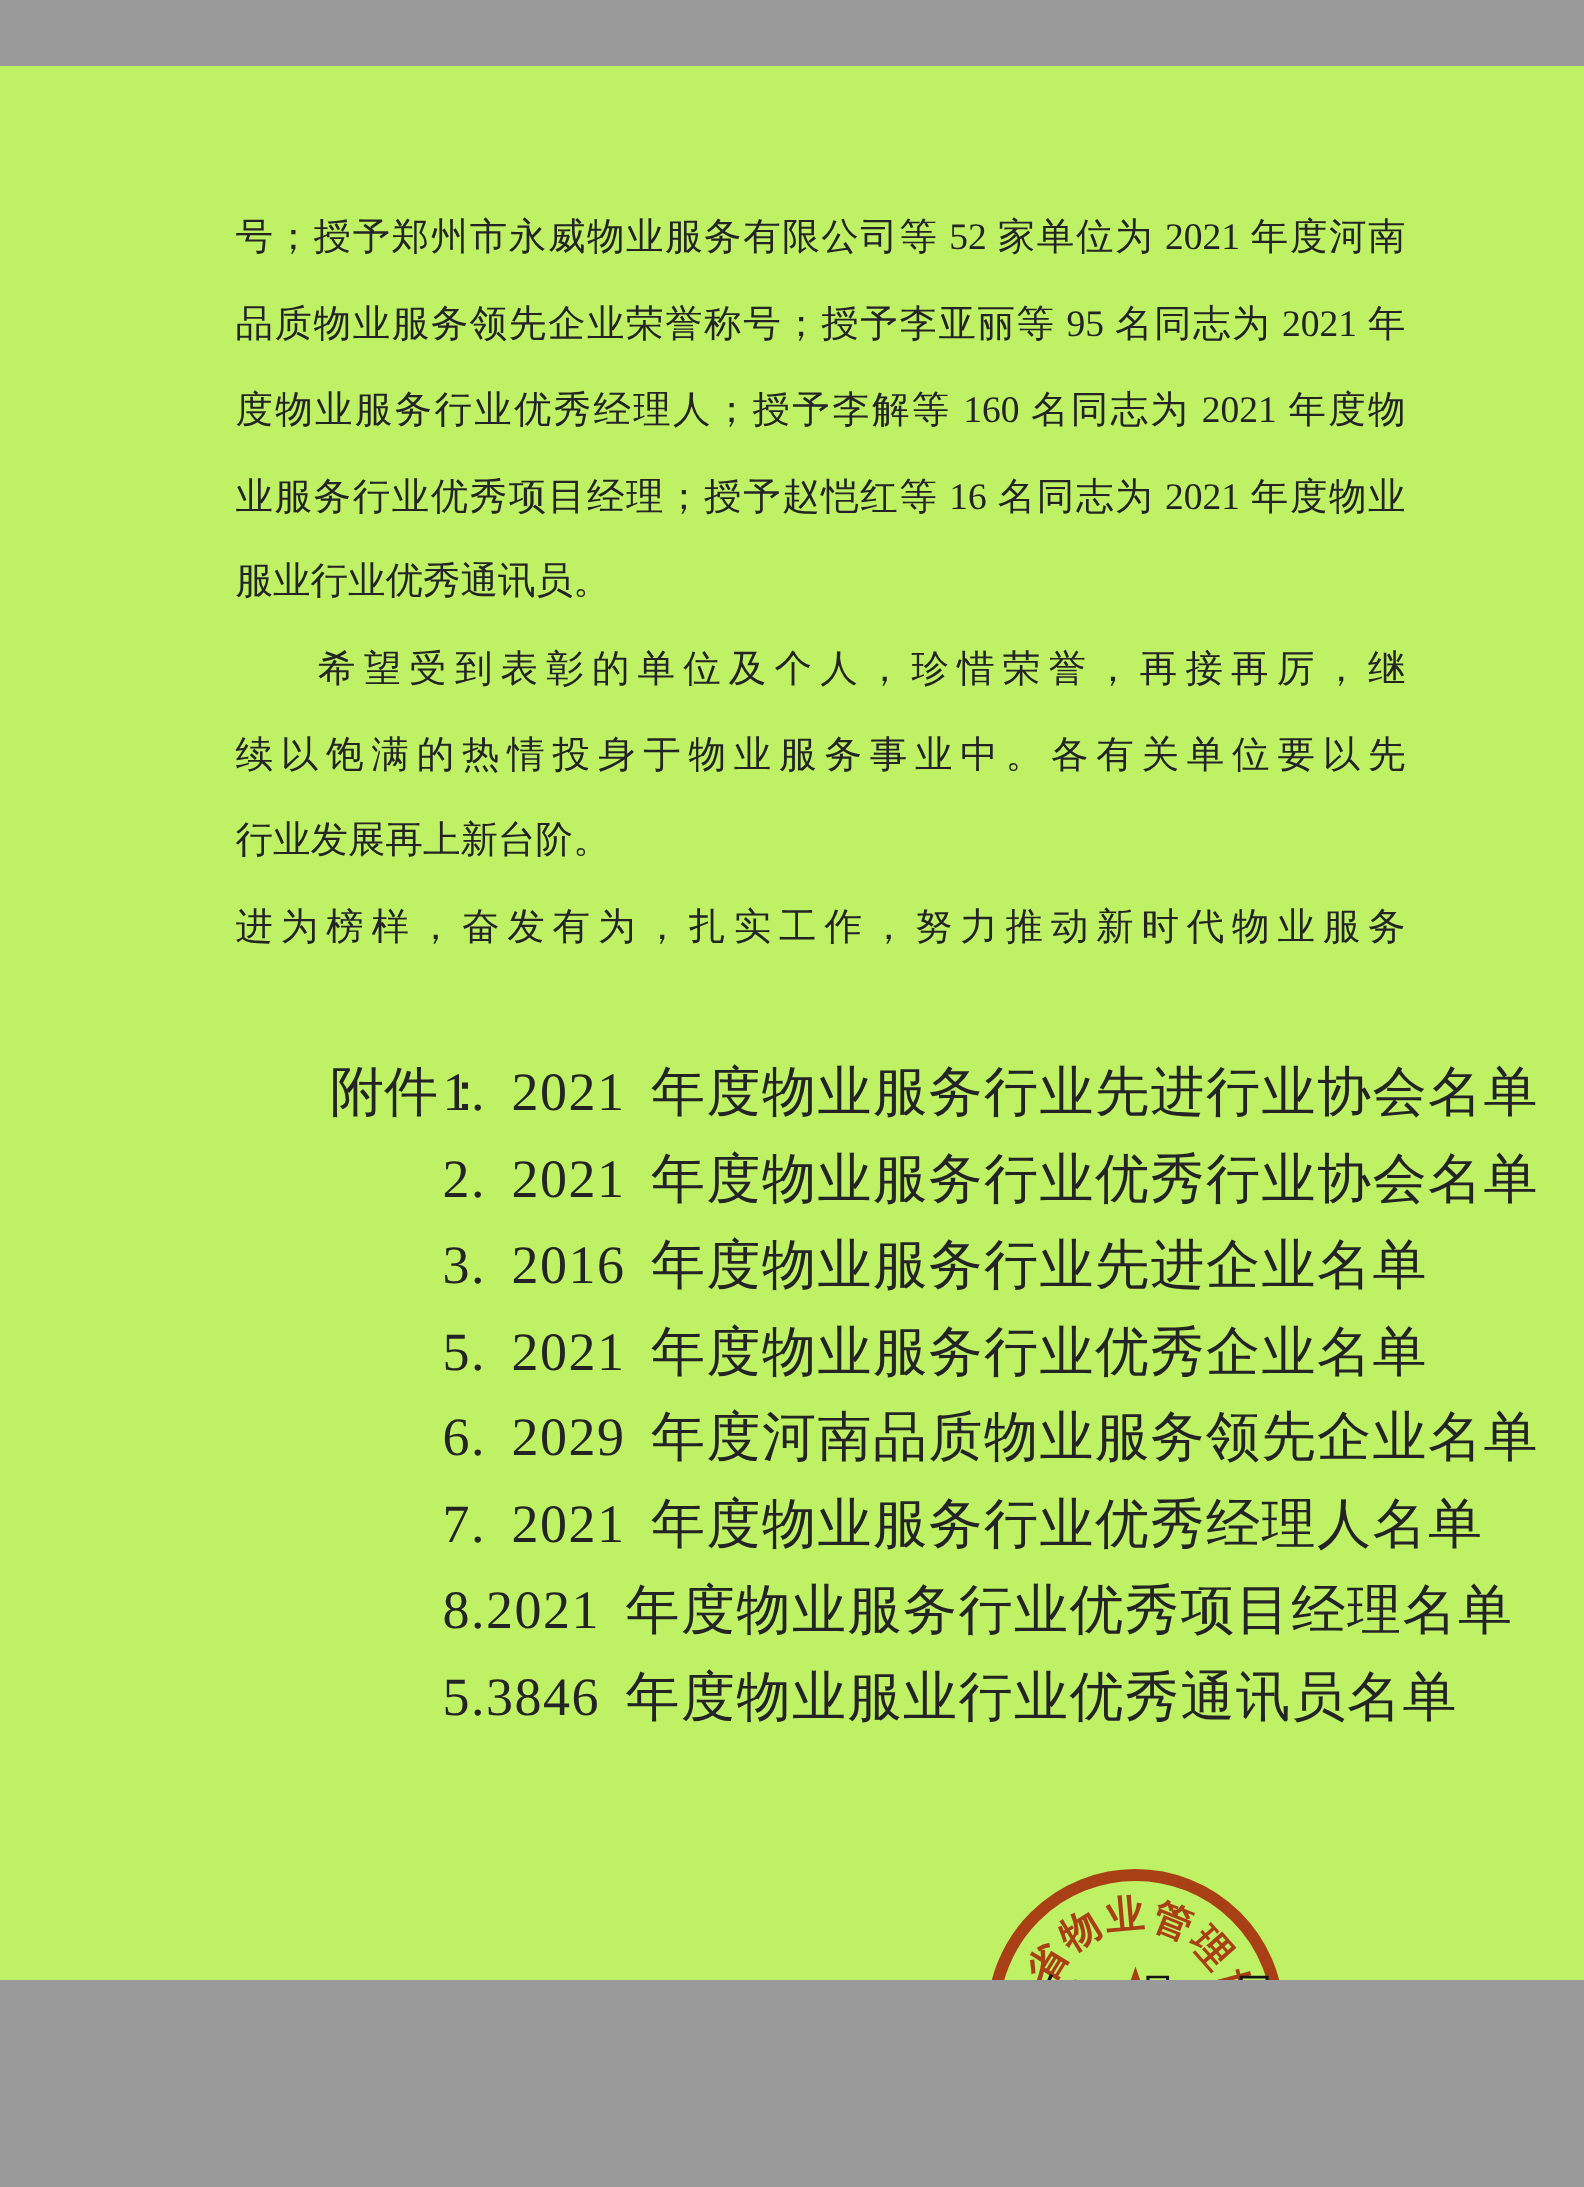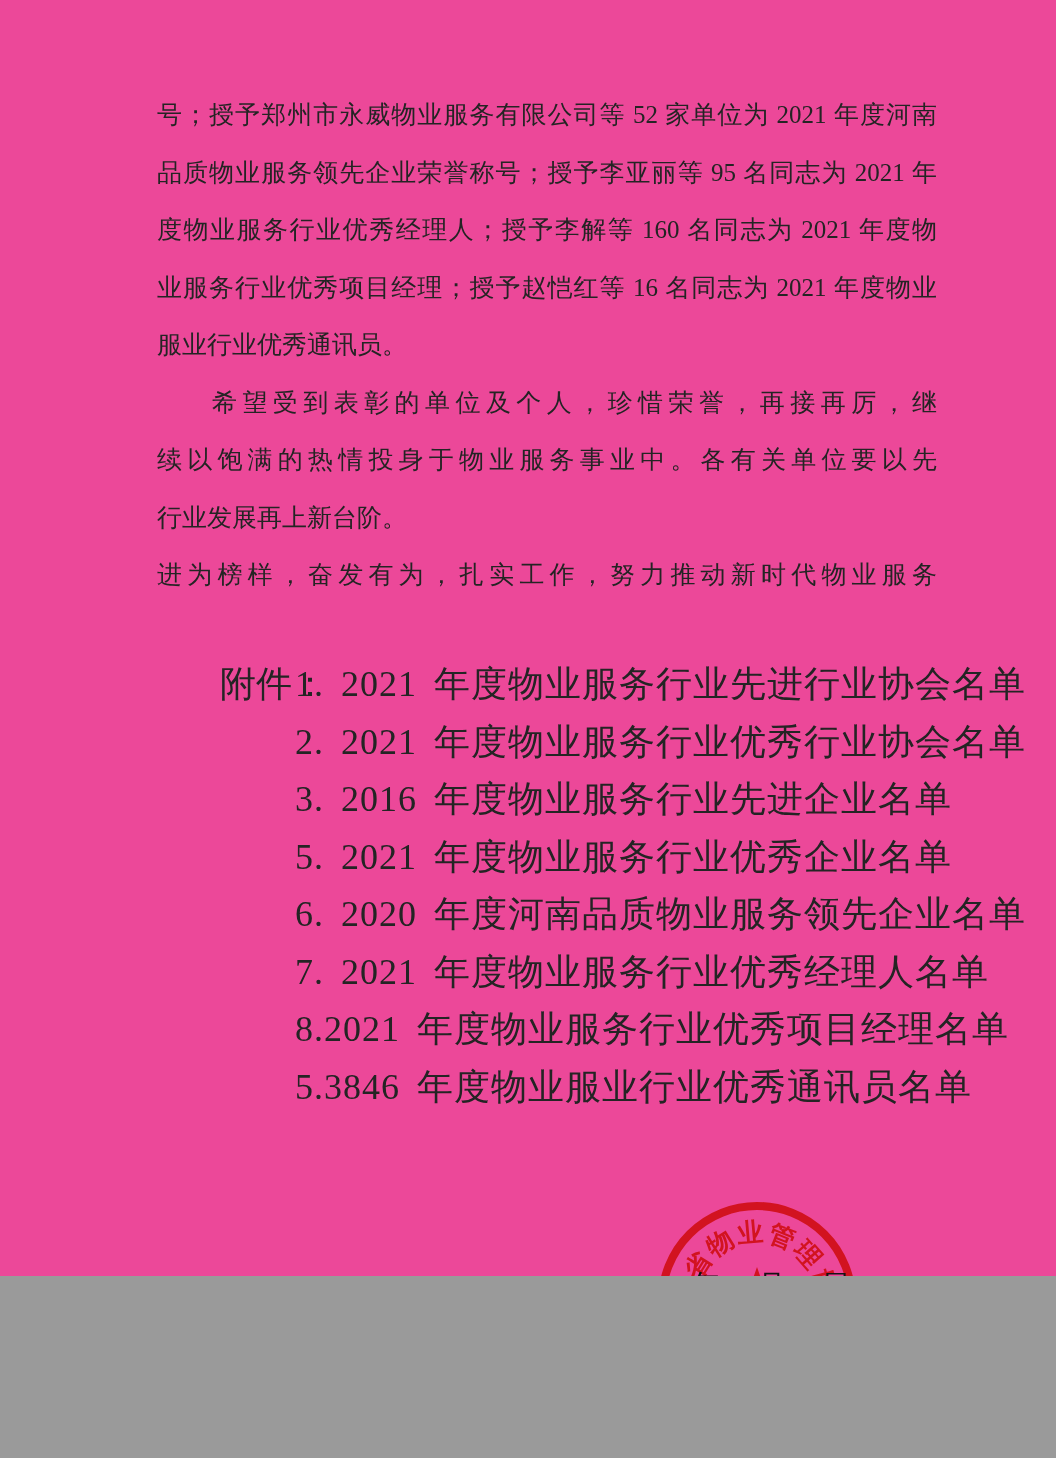--- a/index.html
+++ b/index.html
@@ -1,34 +1,35 @@
 <!DOCTYPE html>
 <html><head>
 <meta charset="utf-8">
 <style>
   html,body{margin:0;padding:0;background:#9a9a9a;}
   .page{
     position:relative;
     width:1056px;height:1276px;
-    background:#ec4899;
+    background:#bef264;
     overflow:hidden;
     font-family:"Liberation Serif","DejaVu Serif",serif;
     color:#242424;
+    margin-top:44px;
   }
   
   .body-text{
     position:absolute;left:157px;top:86px;width:780px;
     font-size:25px;line-height:57.5px;
   }
   .tline{
     text-align:justify;
     text-align-last:justify;
     white-space:normal;
   }
-  .tline.left{text-align:left;text-align-last:left;}
+  .tline.left{text-align:left;text-align-last:left;font-family:Liberation Mono, monospace;}
   .tline.indent{text-indent:55px;}
   
   .attach{
     position:absolute;left:220px;top:656px;
     font-size:36px;line-height:57.5px;letter-spacing:1px;word-spacing:7px;
   }
   .attach-label{position:absolute;left:0;top:0;letter-spacing:0;}
   .attach-items{margin-left:75px;}
   .attach-item{white-space:nowrap;}
   
@@ -71,21 +72,21 @@
       </div>
   </div>
 
   <div class="attach">
     <span class="attach-label">附件：</span>
     <div class="attach-items">
         <div class="attach-item">1. 2021 年度物业服务行业先进行业协会名单</div>
         <div class="attach-item">2. 2021 年度物业服务行业优秀行业协会名单</div>
         <div class="attach-item">3. 2016 年度物业服务行业先进企业名单</div>
         <div class="attach-item">5. 2021 年度物业服务行业优秀企业名单</div>
-        <div class="attach-item">6. 2020 年度河南品质物业服务领先企业名单</div>
+        <div class="attach-item">6. 2029 年度河南品质物业服务领先企业名单</div>
         <div class="attach-item">7. 2021 年度物业服务行业优秀经理人名单</div>
         <div class="attach-item">8.2021 年度物业服务行业优秀项目经理名单</div>
         <div class="attach-item">5.3846 年度物业服业行业优秀通讯员名单</div>
       </div>
   </div>
 
   <div class="seal">
     <svg viewBox="0 0 210 210" xmlns="http://www.w3.org/2000/svg">
       <circle cx="105" cy="105" r="95" fill="none" stroke-width="8" stroke="#e2382a"></circle>
       <polygon points="105,71 113,94 137.3,94.5 117.9,109.2 125,132.5 105,118.6 85,132.5 92.1,109.2 72.7,94.5 97,94" fill="#e2382a"></polygon>

